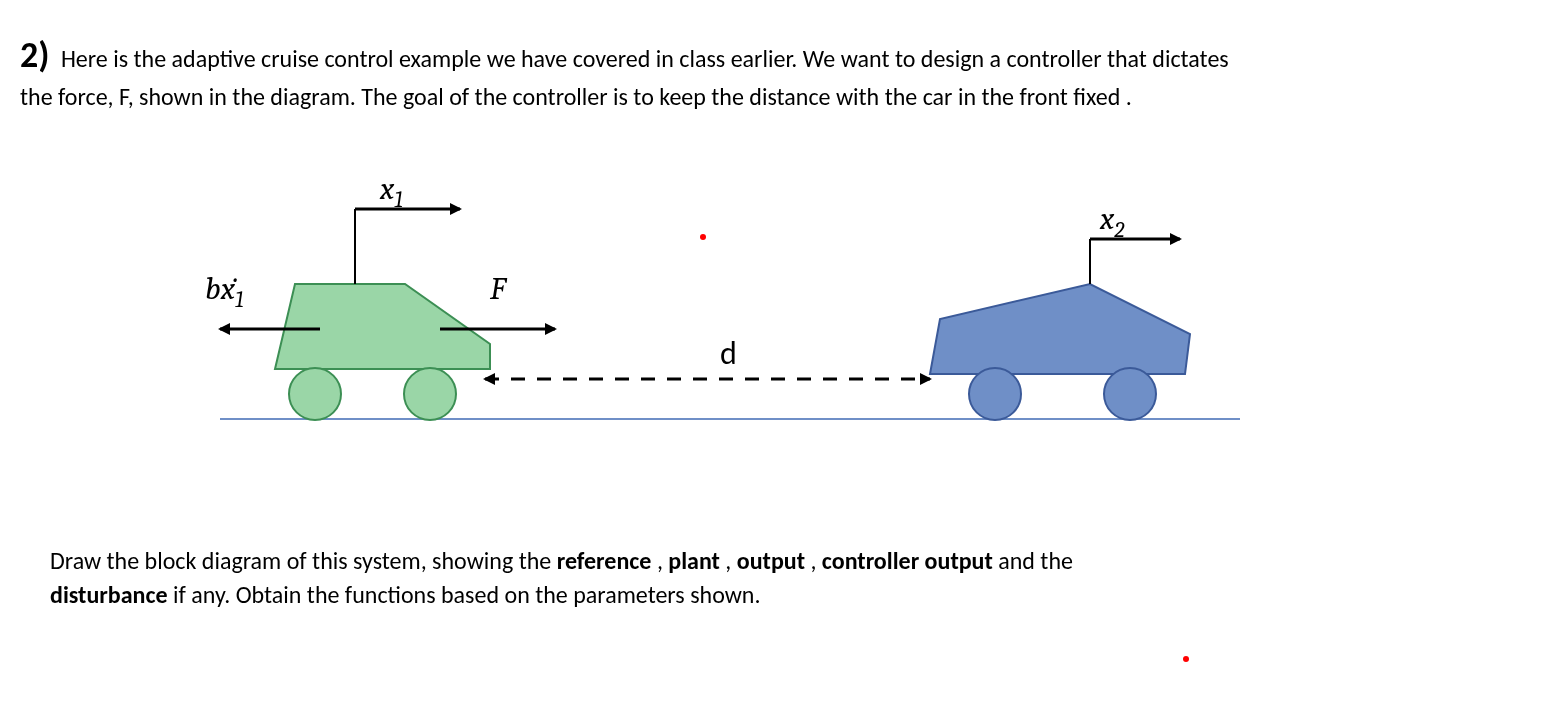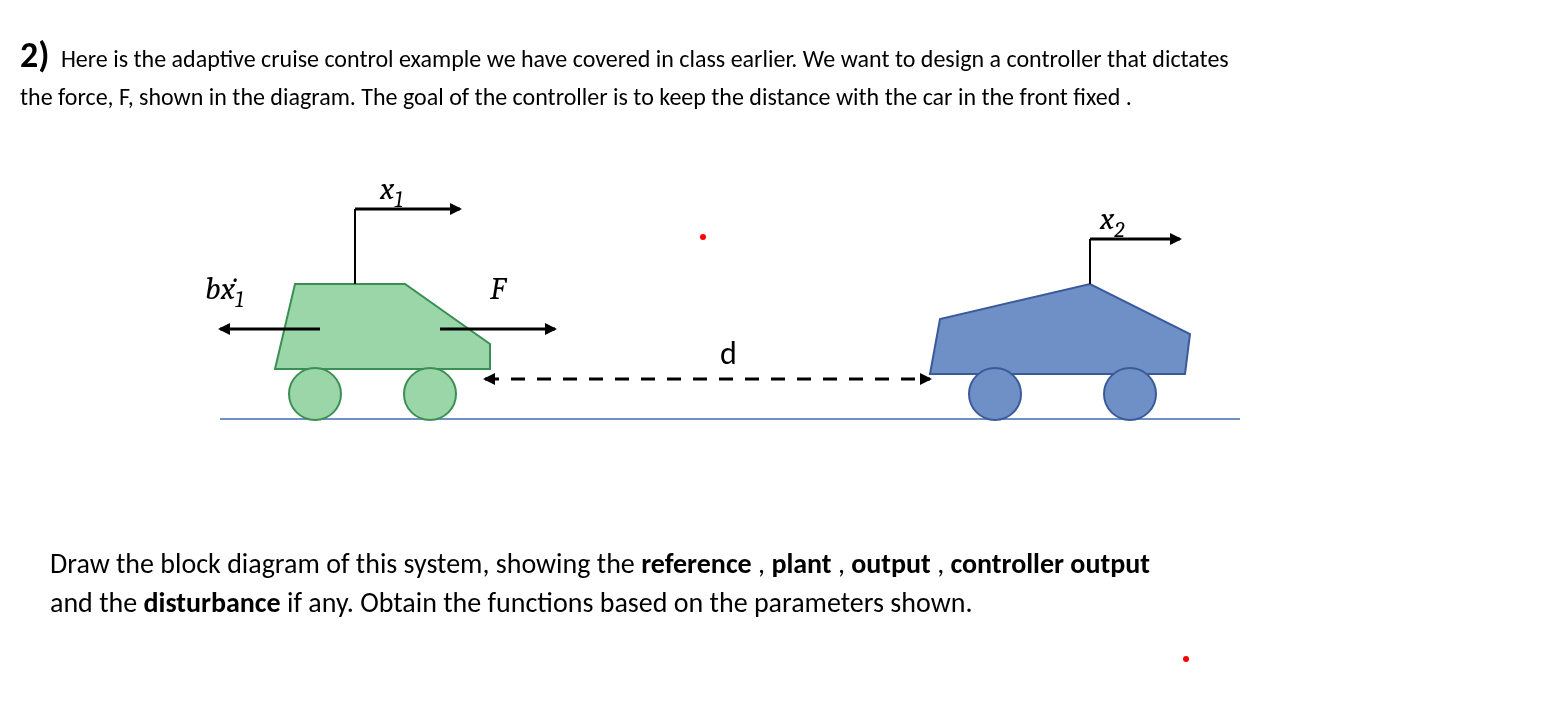--- a/index.html
+++ b/index.html
@@ -38,21 +38,21 @@
     margin-bottom: 70px;
   }
   .diagram-svg {
     position: absolute;
     left: 160px;
     top: 0;
   }
   .instructions {
     margin-left: 30px;
     margin-right: 60px;
-    font-size: 28px;
+    font-size: 24px;
   }
   .instructions .bold { font-weight: 700; }
   .red-dot {
     position: absolute;
     width: 6px;
     height: 6px;
     background: #ff0000;
     border-radius: 50%;
   }
 </style>

